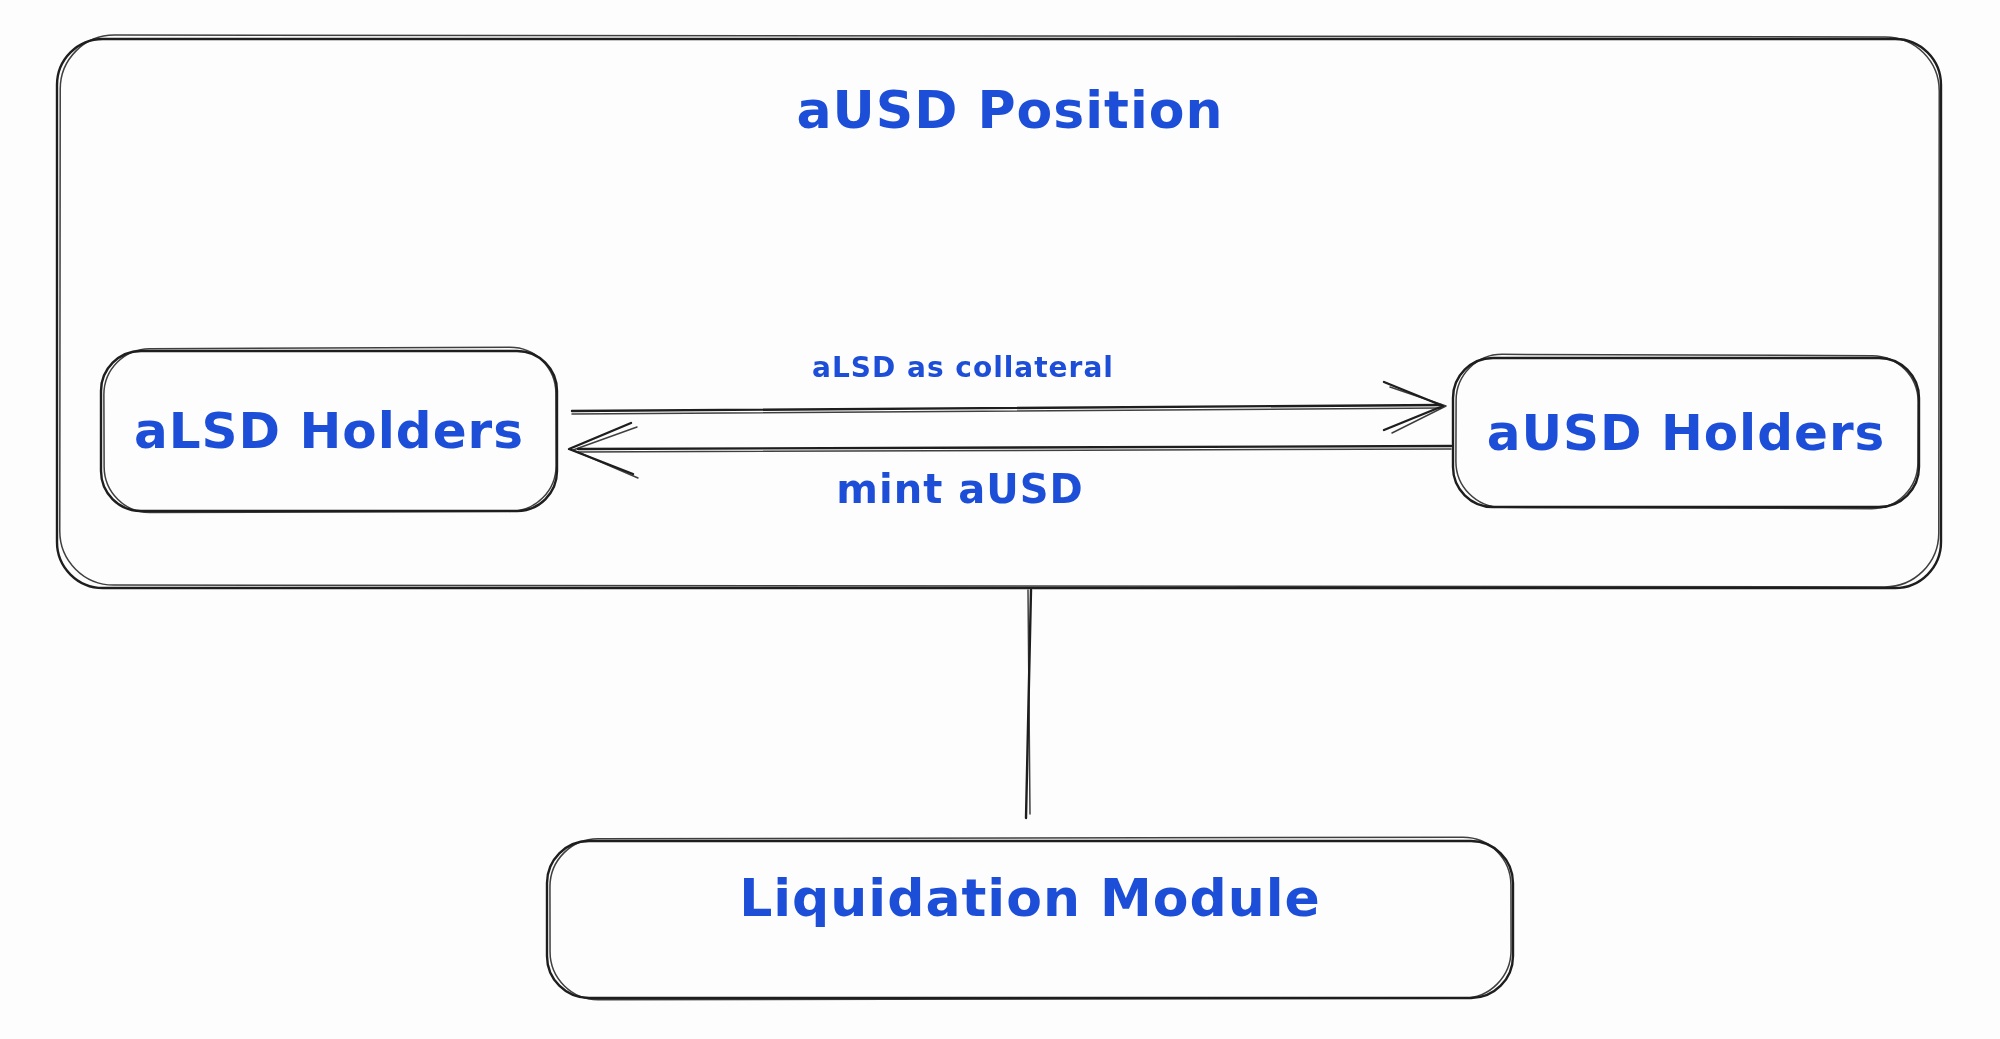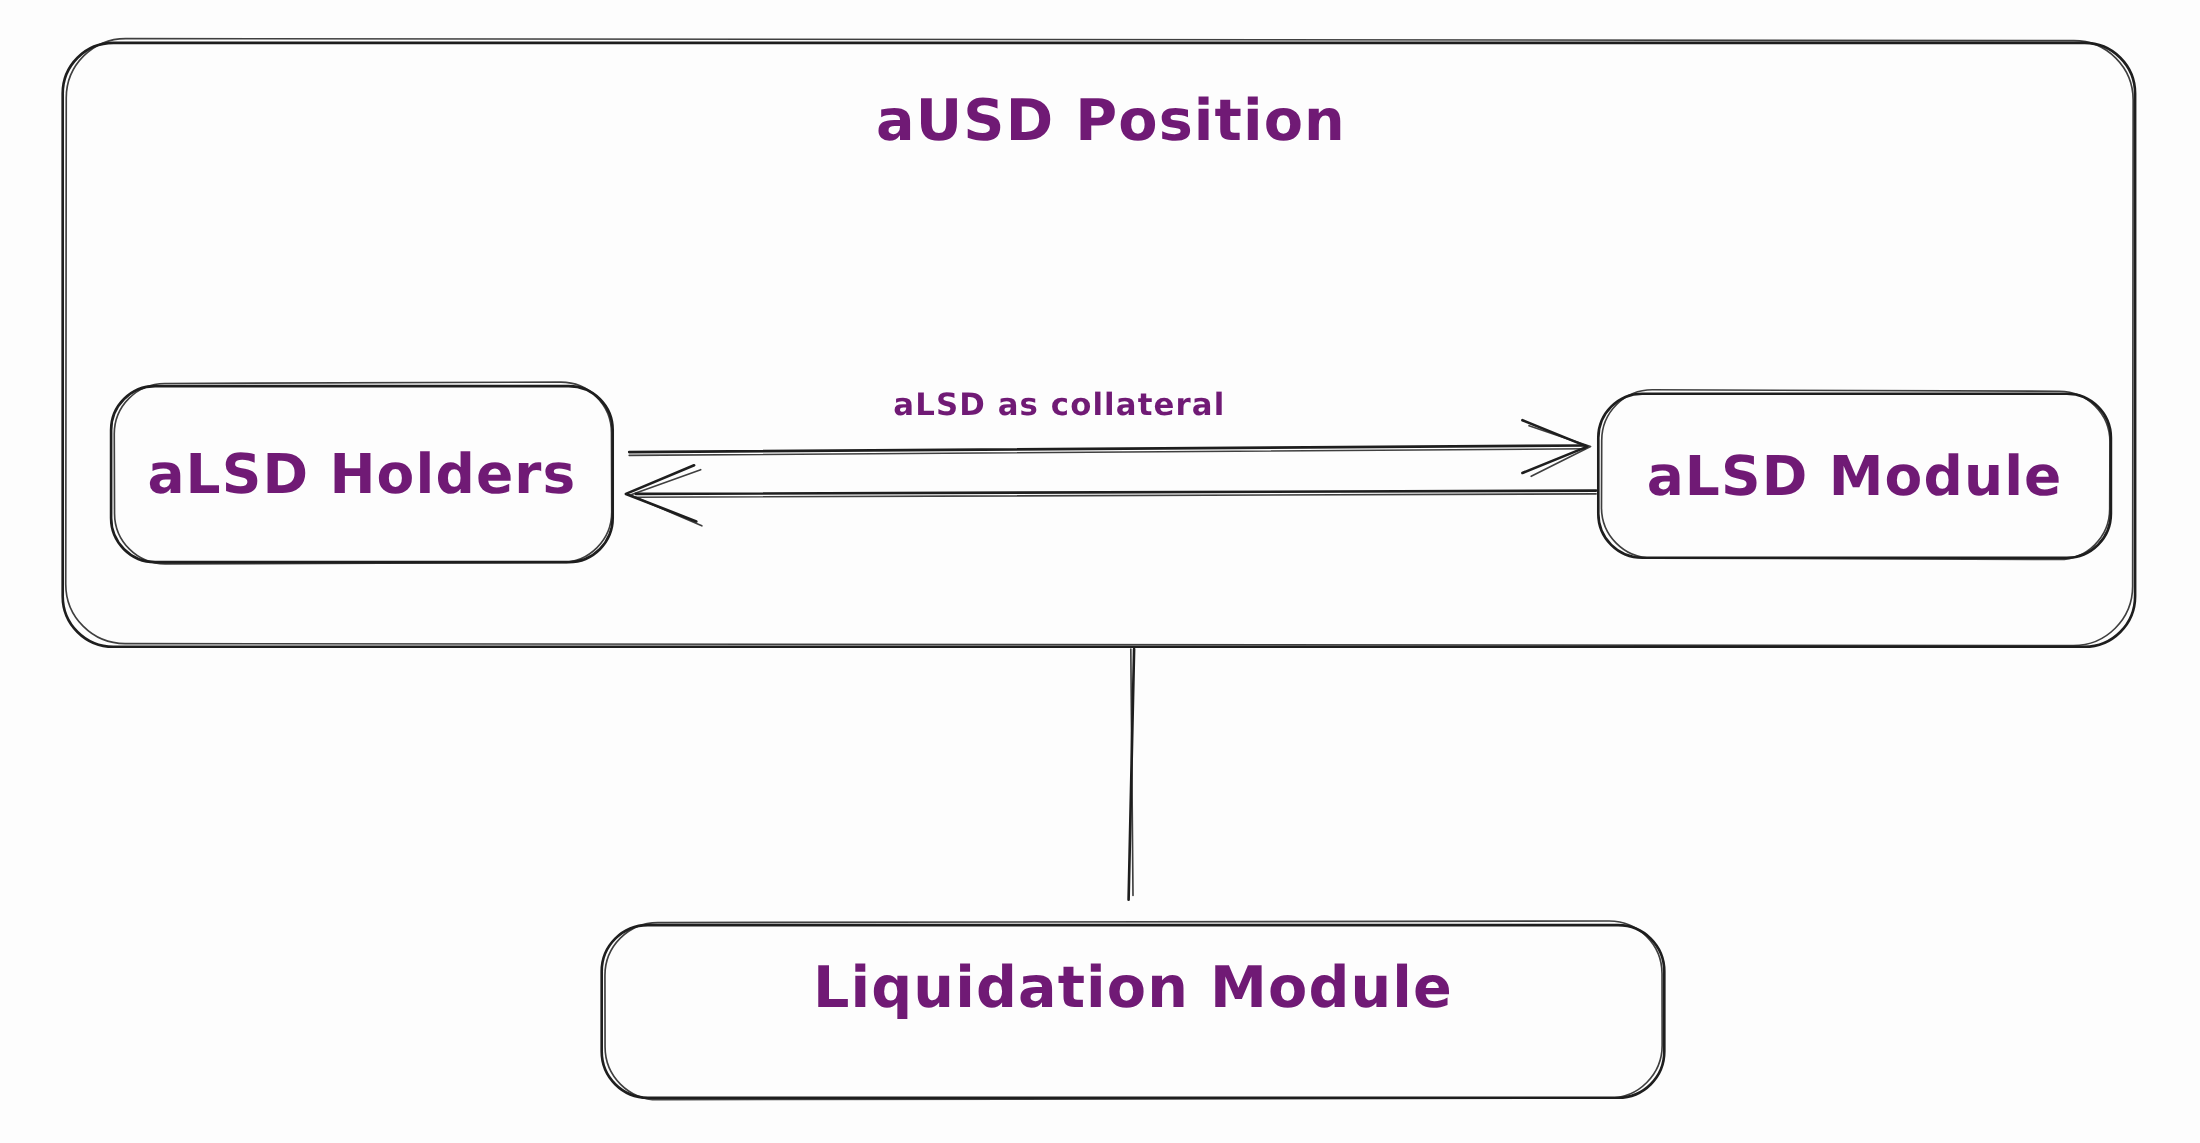--- a/index.html
+++ b/index.html
@@ -43,21 +43,21 @@
   }
   .label {
     position: absolute;
     display: flex;
     align-items: center;
     justify-content: center;
     text-align: left;
     font-weight: bold;
     letter-spacing: 1px;
     white-space: nowrap;
-    color: #701a75;
+    color: #1d4ed8;
   }
   .title-label      { left: 660px;  top: 72px;  width: 700px; height: 76px;  font-size: 52px; }
   .node-label-left  { left: 101px;  top: 351px; width: 456px; height: 160px; font-size: 50px; border-radius: 26px; }
   .node-label-right { left: 1453px; top: 358px; width: 466px; height: 149px; font-size: 50px; }
   .node-label-bottom{ left: 547px;  top: 841px; width: 966px; height: 114px; font-size: 52px; }
   .edge-label-top   { left: 663px;  top: 336px; width: 600px; height: 62px;  font-size: 28px; }
   .edge-label-bottom{ left: 760px;  top: 460px; width: 400px; height: 58px;  font-size: 40px; }
 </style>
 </head>
 <body>
@@ -103,20 +103,21 @@
     <g>
       <line class="stroke1" x1="1031" y1="590" x2="1026" y2="818"></line>
       <line class="stroke2" x1="1028" y1="590" x2="1030" y2="814"></line>
     </g>
   </svg>
 
   <div class="label title-label">aUSD Position</div>
 
   <div class="label node-label-left">aLSD Holders</div>
 
-  <div class="label node-label-right">aLSD Module</div>
+  <div class="label node-label-right">aUSD Holders</div>
 
   <div class="label node-label-bottom">Liquidation Module</div>
 
   <div class="label edge-label-top">aLSD as collateral</div>
 
+  <div class="label edge-label-bottom">mint aUSD</div>
 
 </div>
 
 </body></html>

